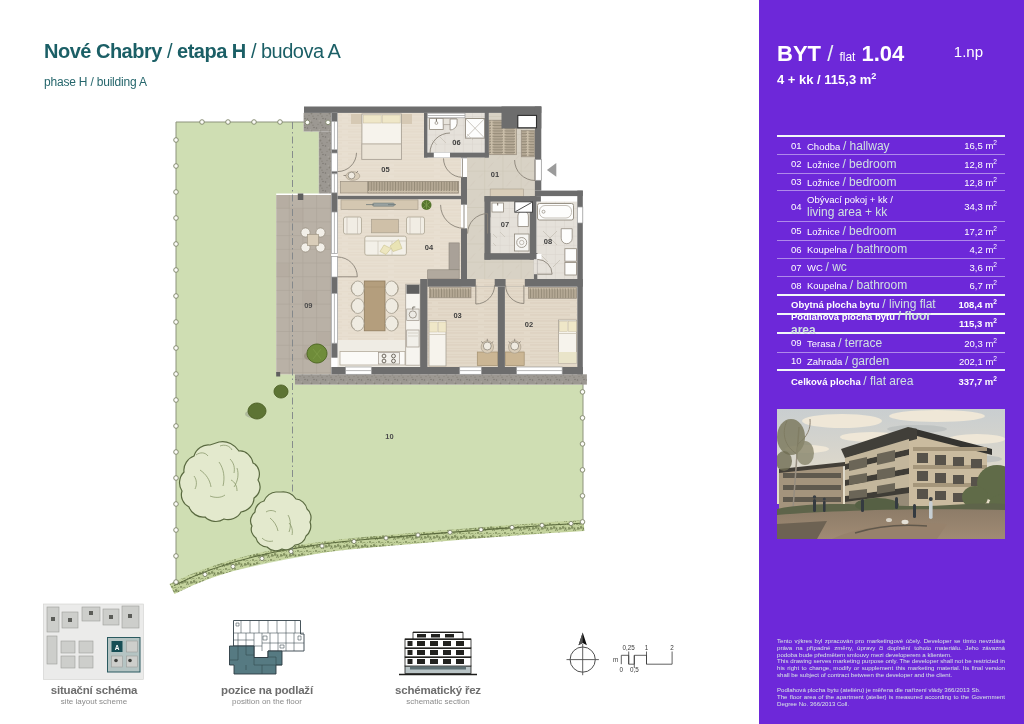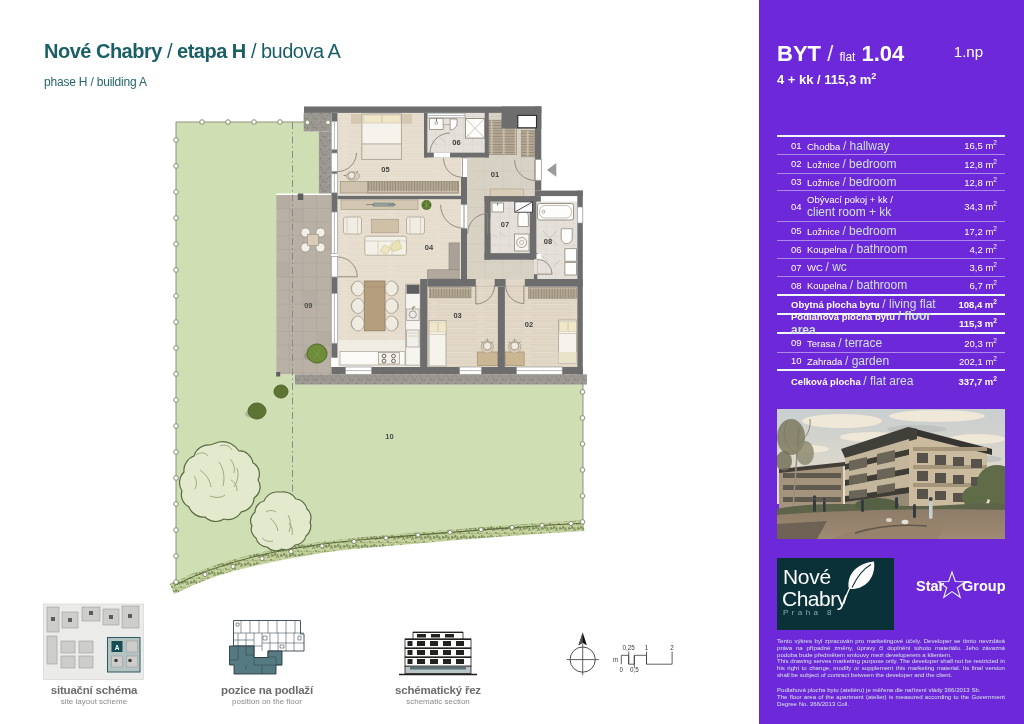--- a/index.html
+++ b/index.html
@@ -625,21 +625,21 @@
           <span class="nm">Ložnice <span class="en">/ bedroom</span></span>
           <span class="ar">12,8 m<sup>2</sup></span>
         </div>
       <div class="row" style="height:16.8px">
           <span class="num">03</span>
           <span class="nm">Ložnice <span class="en">/ bedroom</span></span>
           <span class="ar">12,8 m<sup>2</sup></span>
         </div>
       <div class="row" style="height:30px">
           <span class="num">04</span>
-          <span class="nm">Obývací pokoj + kk /<br><span class="en">client room + kk</span></span>
+          <span class="nm">Obývací pokoj + kk /<br><span class="en">living area + kk</span></span>
           <span class="ar">34,3 m<sup>2</sup></span>
         </div>
       <div class="row" style="height:17.2px">
           <span class="num">05</span>
           <span class="nm">Ložnice <span class="en">/ bedroom</span></span>
           <span class="ar">17,2 m<sup>2</sup></span>
         </div>
       <div class="row" style="height:17.3px">
           <span class="num">06</span>
           <span class="nm">Koupelna <span class="en">/ bathroom</span></span>
@@ -795,40 +795,18 @@
           <rect x="152" y="92" width="3.6" height="18" rx="1.8"></rect>
         </g>
         <circle cx="153.8" cy="90" r="2" fill="#3a3f44"></circle>
         <circle cx="37.5" cy="88" r="1.7" fill="#3a3f44"></circle>
         <circle cx="47.3" cy="90" r="1.5" fill="#3a3f44"></circle>
         <ellipse cx="128" cy="113" rx="3.5" ry="2.2" fill="#e5e0d6"></ellipse>
         <ellipse cx="112" cy="111" rx="3" ry="2" fill="#d9d3c8"></ellipse>
       </svg>
     </div>
 
-    <div class="sb-abs logos">
-
-      <div class="np-panel">
-        <svg width="117" height="72" viewBox="0 0 117 72">
-          <g fill="#fbfdfd">
-            <text x="6" y="26" font-size="21" font-family="Liberation Sans,sans-serif" font-weight="normal" letter-spacing="-0.3">Nové</text>
-            <text x="5" y="47.5" font-size="21" font-family="Liberation Sans,sans-serif" font-weight="normal" letter-spacing="-0.5">Chabry</text>
-          </g>
-          <text x="6" y="57" font-size="8" fill="#8fadaf" letter-spacing="3.4">Praha 8</text>
-
-          <path d="M72 31 C69 17 80 5 97 3.5 C99 18 90 29.5 77 31 C75.5 31.2 73.5 31.1 72 31 Z" fill="#ffffff"></path>
-          <path d="M75 29.5 C80 19 86 11 94 6.5" stroke="#0b3138" stroke-width="1.1" fill="none"></path>
-          <path d="M72.5 30.5 C70 36 68 40 67 45.5" stroke="#ffffff" stroke-width="1.3" fill="none"></path>
-        </svg>
-      </div>
-
-      <svg style="position:absolute;left:139px;top:11px" width="94" height="34" viewBox="0 0 94 34">
-        <text x="0" y="22" font-size="14.5" font-weight="bold" fill="#ffffff">Star</text>
-        <path d="M32.7 12.5 L36 3 L39.3 12.5 L49.4 12.7 L41.3 18.7 L44.2 28.3 L36 22.6 L27.8 28.3 L30.7 18.7 L22.6 12.7 Z" fill="none" stroke="#e6f0f0" stroke-width="1.15"></path>
-        <text x="46" y="22" font-size="14.5" font-weight="bold" fill="#ffffff">Group</text>
-      </svg>
-    </div>
 
     <div class="sb-abs fine">Tento výkres byl zpracován pro marketingové účely. Developer se tímto nevzdává práva na případné změny, úpravy či doplnění tohoto materiálu. Jeho závazná podoba bude předmětem smlouvy mezi developerem a klientem.<br>This drawing serves marketing purpose only. The developer shall not be restricted in his right to change, modify or supplement this marketing material. Its final version shall be subject of contract between the developer and the client.</div>
 
     <div class="sb-abs fine2">Podlahová plocha bytu (ateliéru) je měřena dle nařízení vlády 366/2013 Sb.<br>The floor area of the apartment (atelier) is measured according to the Government Degree No. 366/2013 Coll.</div>
   </div>
 </div>
 
 </body></html>

